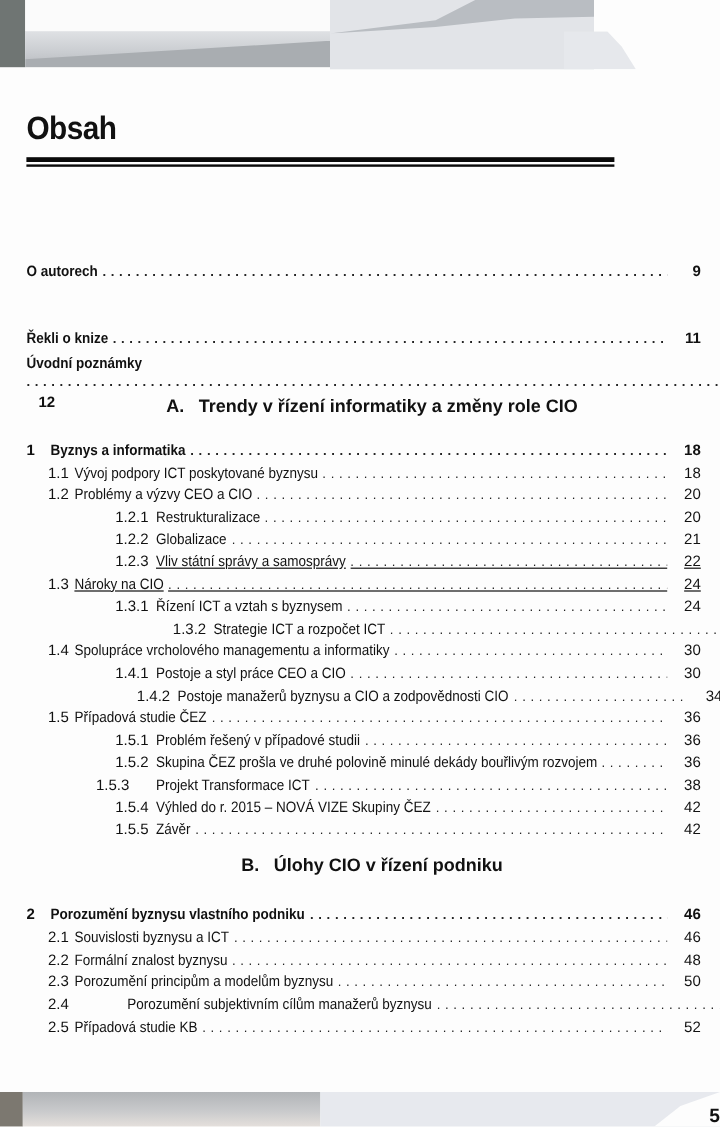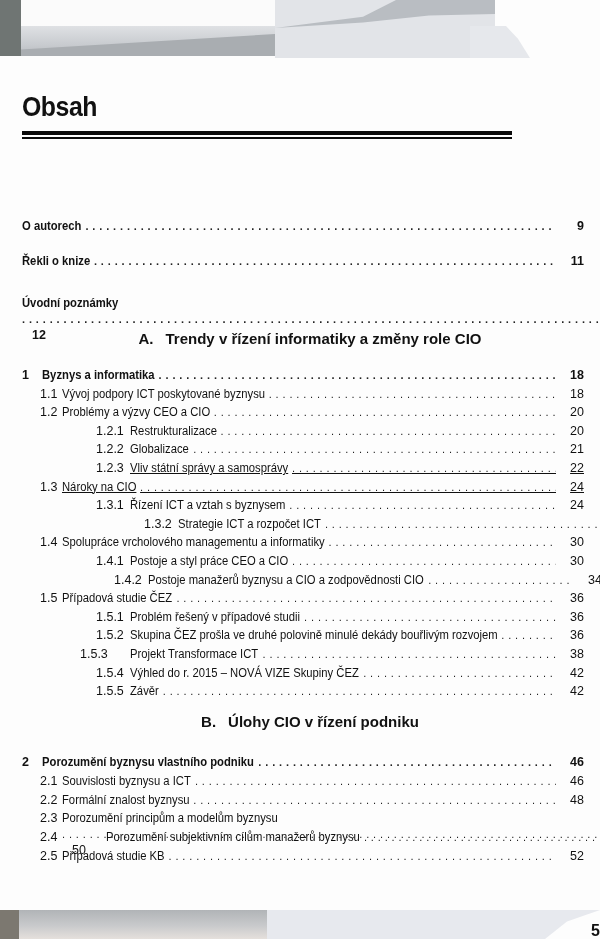--- a/index.html
+++ b/index.html
@@ -79,21 +79,21 @@
 
 <h1 class="title" style="margin:0">Obsah</h1>
 <div class="rule-thick"></div>
 <div class="rule-thin"></div>
 
 <div class="toc-row bold" style="top:218px;">
   <span class="label cond" style="margin-left: 22px; margin-right: -6.60001px;">O autorech</span>
   <span class="leader"></span>
   <span class="page">9</span>
 </div>
-<div class="toc-row bold" style="top:253px;justify-content:flex-end;">
+<div class="toc-row bold" style="top:274px;justify-content:flex-end;">
   <span class="label cond" style="margin-left: 22px; margin-right: -7.83907px;">Řekli o knize</span>
   <span class="leader"></span>
   <span class="page">11</span>
 </div>
 <div class="toc-row bold" style="top:295px;flex-direction:column;">
   <span class="label cond" style="margin-left: 22px; margin-right: -10.7281px;">Úvodní poznámky</span>
   <span class="leader"></span>
   <span class="page">12</span>
 </div>
 
@@ -228,21 +228,21 @@
       <span class="label cond" style="margin-left: 62px; margin-right: -14.2016px;">Souvislosti byznysu a ICT</span>
       <span class="leader"></span>
       <span class="page">46</span>
     </div>
     <div class="toc-row" style="top: 791.6px;">
       <span class="num" style="position: absolute; left: 40px;">2.2</span>
       <span class="label cond" style="margin-left: 62px; margin-right: -14.4391px;">Formální znalost byznysu</span>
       <span class="leader"></span>
       <span class="page">48</span>
     </div>
-    <div class="toc-row" style="top: 810.4px; flex-direction: column;">
+    <div class="toc-row" style="top: 810.4px;">
       <span class="num" style="position: absolute; left: 40px;">2.3</span>
       <span class="label cond" style="margin-left: 62px; margin-right: -24.2672px;">Porozumění principům a modelům byznysu</span>
       <span class="leader"></span>
       <span class="page">50</span>
     </div>
     <div class="toc-row" style="top: 829.2px; padding-left: 44px;">
       <span class="num" style="position: absolute; left: 40px;">2.4</span>
       <span class="label cond" style="margin-left: 62px; margin-right: -28.1437px;">Porozumění subjektivním cílům manažerů byznysu</span>
       <span class="leader"></span>
       <span class="page">52</span>

